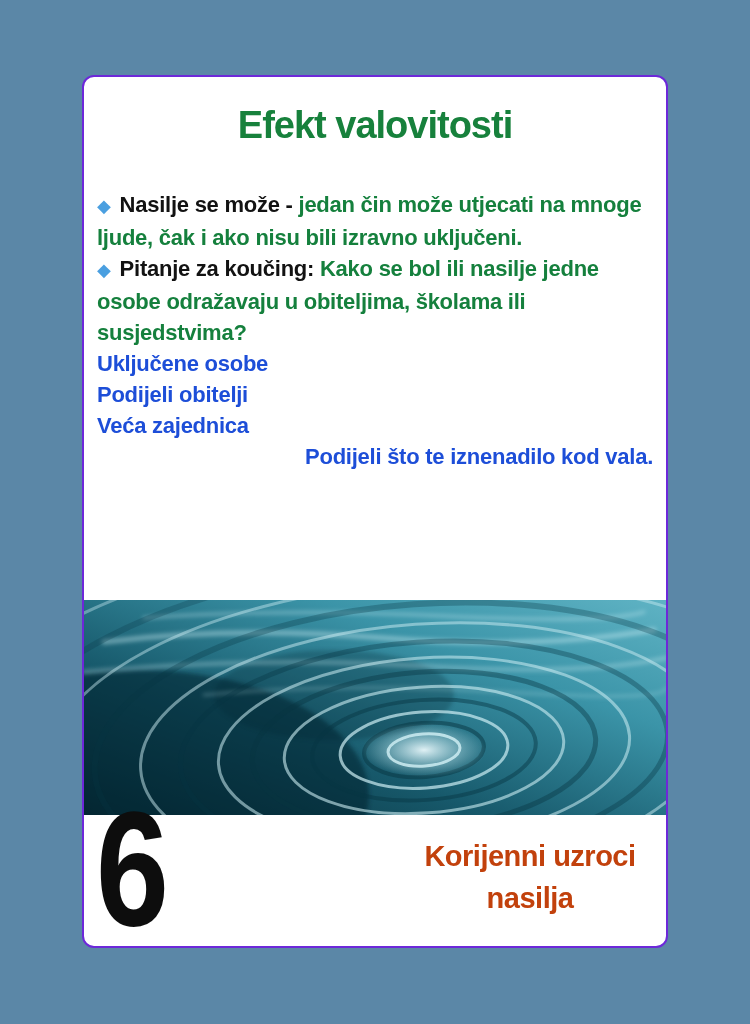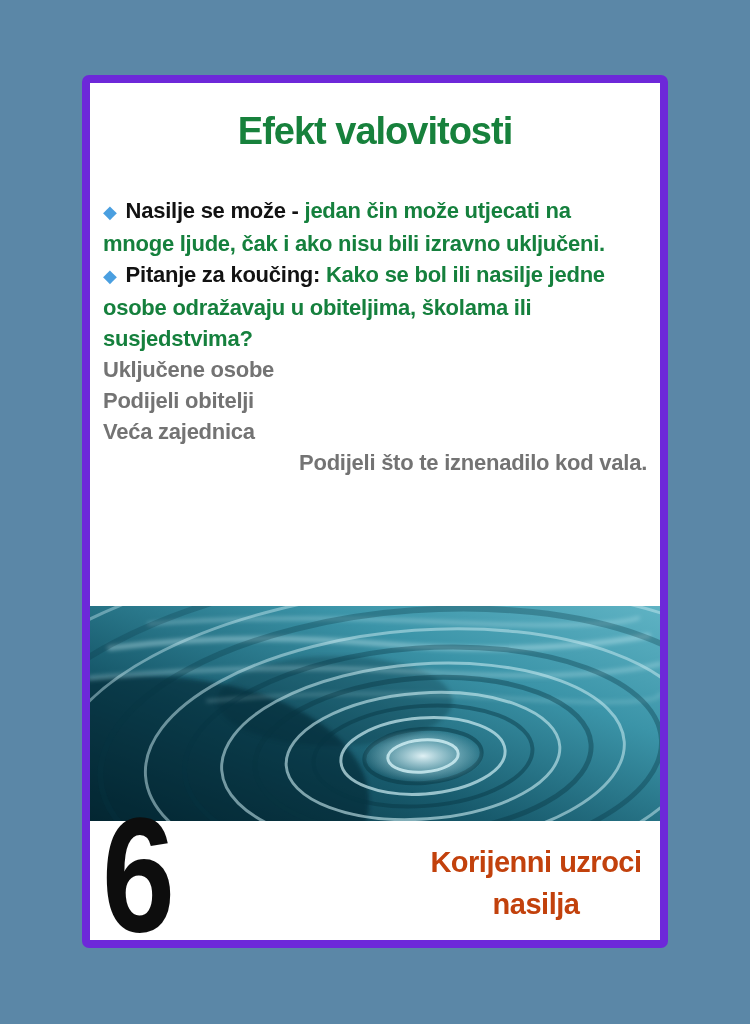--- a/index.html
+++ b/index.html
@@ -8,22 +8,22 @@
     width:750px;height:1024px;
     background:#5b87a7;
     overflow:hidden;
     font-family:"Liberation Sans","DejaVu Sans",sans-serif;
   }
   .card{
     position:absolute;left:82px;top:75px;
     width:586px;height:873px;
     box-sizing:border-box;
     background:#ffffff;
-    border:8px solid #6d28d9;
-    border-radius:7px;
+    border:2px solid #6d28d9;
+    border-radius:12px;
     overflow:hidden;
   }
   .title{
     margin:27px 10px 0;
     text-align:center;
     font-size:38px;
     font-weight:bold;
     letter-spacing:-1px;
     color:#17813c;
   }
@@ -36,21 +36,21 @@
     letter-spacing:-0.25px;
     color:#121212;
   }
   .body p{margin:0;}
   .diamond{
     color:#4a9fe0;
     font-size:18px;
     margin-right:9px;
   }
   .blue{color:#15803d;}
-  .list-line{color:#737373;}
+  .list-line{color:#1d4ed8;}
   .list-line.indent{padding-left:6px;text-align:right;}
   .photo{
     position:absolute;
     left:0;right:0;top:523px;height:215px;
   }
   .photo svg{display:block;width:100%;height:100%;}
   .big-number{
     position:absolute;
     left:12px;top:710px;
     font-size:164px;

